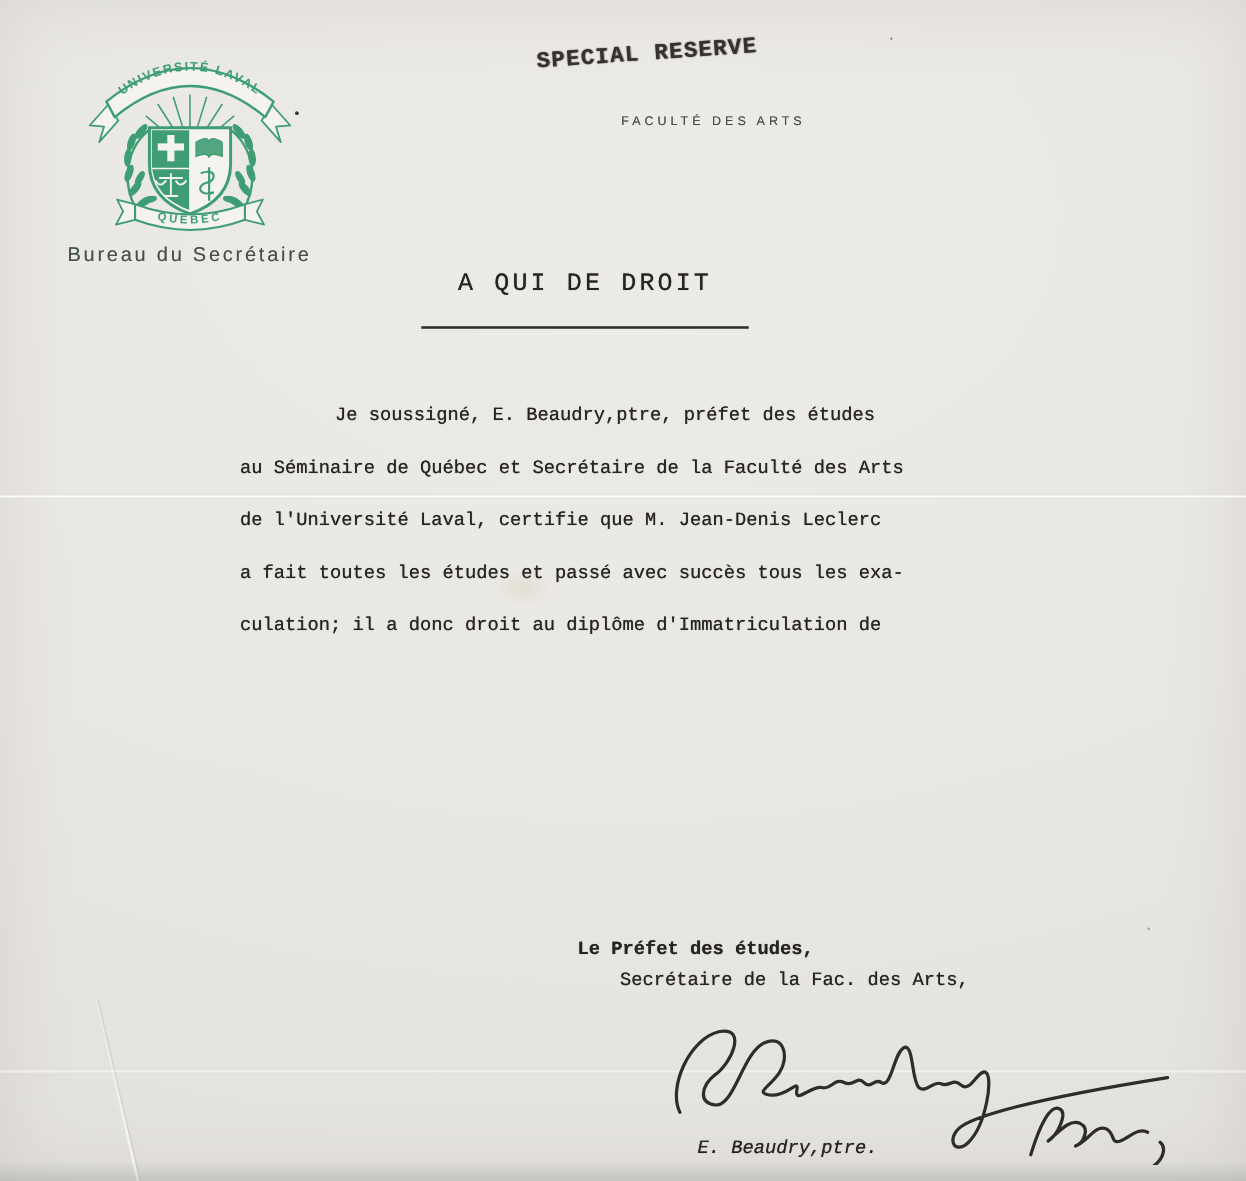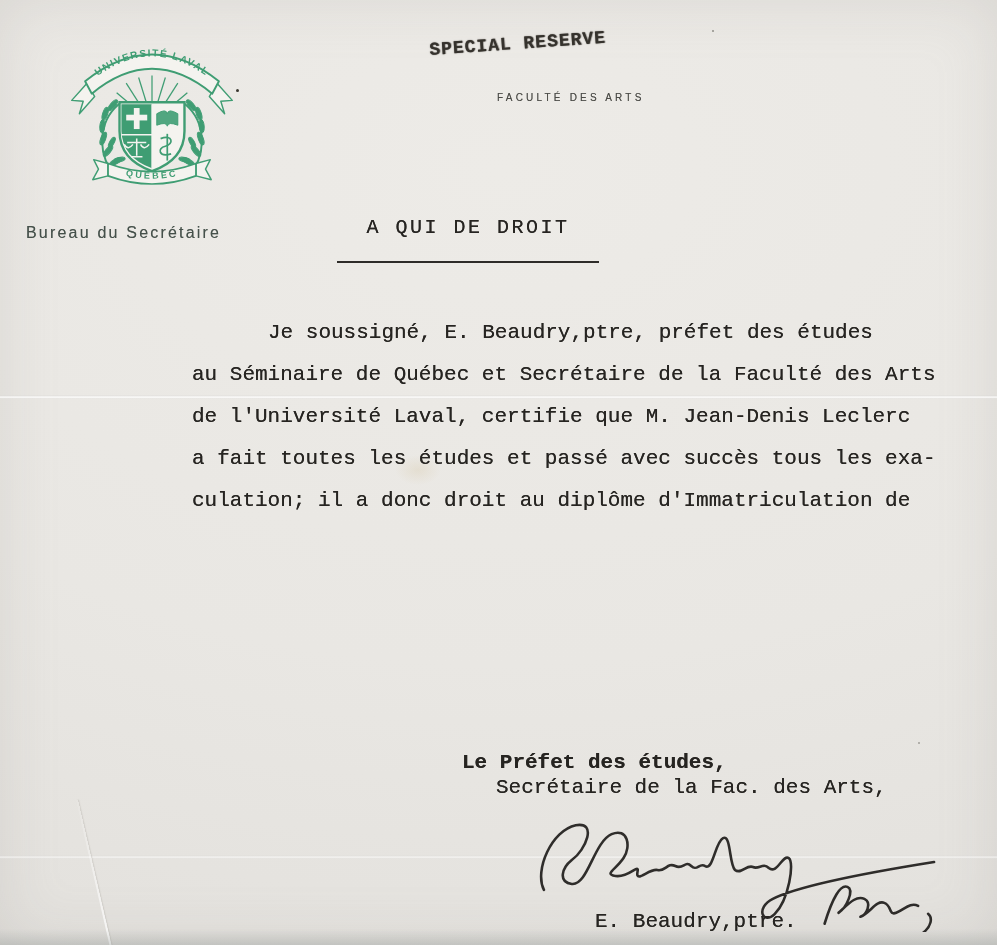--- a/index.html
+++ b/index.html
@@ -11,21 +11,21 @@
     background:
       radial-gradient(140% 95% at 50% 18%, #edebe7 0%, #e9e7e3 55%, #e2e0dc 100%);
     box-shadow: inset 0 0 60px rgba(150,145,138,0.20);
     font-family:"Liberation Mono", monospace;
     color:#262421;
   }
   .abs{position:absolute;}
   
   .tw{
     font-family:"Liberation Mono", monospace;
-    font-size:21px;
+    font-size:15px;
     color:#262421;
     text-shadow:0 0 0.6px rgba(38,36,33,0.85);
     white-space:nowrap;
   }
   .body-block{ line-height:42px; }
   .body-block .line{white-space:nowrap;}
   .body-block .indent{padding-left:76px;}
   .stamp{
     left:430px;top:40px;
     font-family:"Liberation Mono", monospace;
@@ -39,24 +39,23 @@
   .printed{
     font-family:"Liberation Sans", sans-serif;
     white-space:nowrap;
   }
   .faculty{
     left:497px;top:92px;
     font-size:10px;letter-spacing:3.2px;color:#4b4b47;
     text-shadow:0 0 0.5px rgba(70,70,66,0.6);
   }
   .office{
-    left:26px;top:196px;
+    left:54px;top:196px;
     font-size:16px;letter-spacing:2.2px;color:#45504a;
     text-shadow:0 0 0.5px rgba(60,75,68,0.5);
-    margin-top:28px;
   }
   .heading-wrap{
     left:337px;top:216px;width:262px;
     text-align:center;
     border-bottom:2px solid #2e2c29;
     padding-bottom:22px;
   }
   .heading-wrap .tw{font-size:20px;letter-spacing:2.5px;}
   .fold{
     left:0;width:997px;height:4px;
@@ -213,15 +212,15 @@
                C 328 78 320 96 312 101
                C 322 92 330 83 338 87
                C 346 91 340 103 334 105
                C 344 101 350 88 358 91
                C 366 94 362 104 370 101
                C 378 98 384 90 392 94"></path>
       <path d="M 402 102 C 407 106 405 115 397 121"></path>
     </g>
   </svg>
 
-  <div class="abs tw" style="left:595px;top:910px;">E. Beaudry,ptre.</div>
+  <div class="abs tw" style="left:558px;top:910px;font-style:italic;">E. Beaudry,ptre.</div>
 
 </div>
 
 </body></html>

